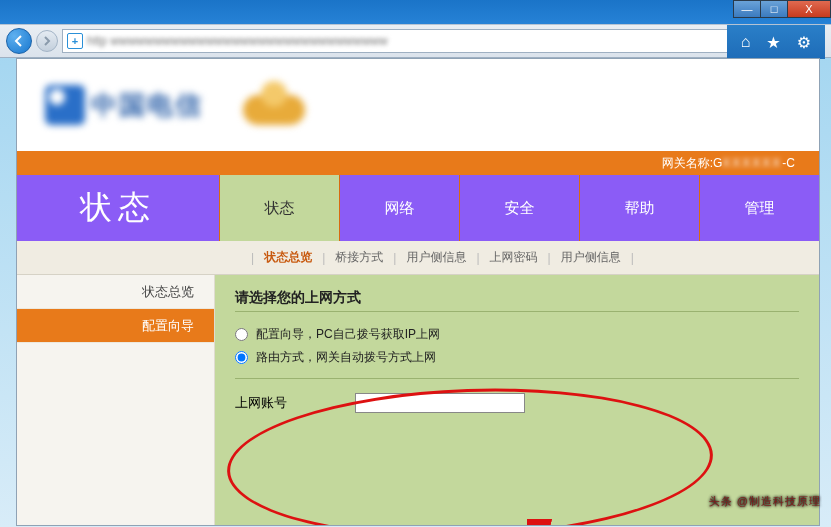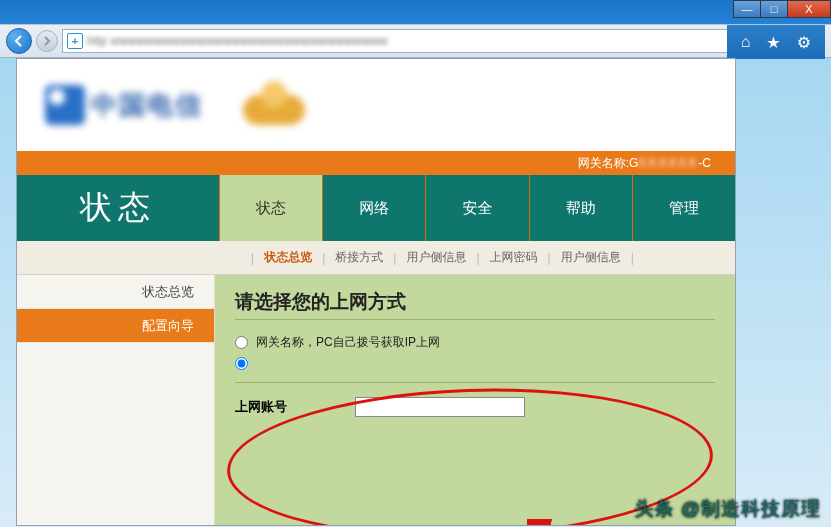--- a/index.html
+++ b/index.html
@@ -81,21 +81,21 @@
   .url-text { filter: blur(2.2px); color: #777; flex: 1; white-space: nowrap; overflow: hidden; }
   .url-clear { color:#7a7a7a; font-family:sans-serif; margin:0 2px; }
   .addr-btn { padding:0 4px; color:#6a7a8a; font-size:11px; border-left:1px solid #cfd8e2; height:100%; display:flex; align-items:center; }
   .navbar { position: relative; }
   .nav-right-wrap { position:absolute; right:6px; top:0; height:34px; display:flex; align-items:center; background:linear-gradient(to bottom,#2a7fc8,#1e6cb8); padding:0 14px; gap:16px; color:#fff; }
 
   
   .page {
     position: absolute;
     left: 16px; top: 58px;
-    width: 720px; height: 468px;
+    width: 804px; height: 468px;
     background: #fff;
     border: 1px solid #8fa2b5;
     overflow: hidden;
   }
   .header {
     height: 92px;
     background: #fff;
     display: flex;
     align-items: center;
     padding: 0 28px;
@@ -115,21 +115,21 @@
     background: #e87a1a;
     text-align: right;
     color: #fff;
     font-size: 12px;
     padding: 4px 24px 0 0;
   }
   .gwbar .blur { filter: blur(2.5px); letter-spacing:2px; }
 
   .mainnav {
     height: 66px;
-    background: #0f766e;
+    background: #8b5cf6;
     display: flex;
   }
   .brand {
     width: 202px;
     display: flex;
     align-items: center;
     justify-content: center;
     color: #fff;
     font-size: 32px;
     letter-spacing: 6px;
@@ -179,27 +179,27 @@
     cursor:pointer;
   }
   .side-item.active { background:#e87a1a; color:#fff;padding-left:24px; }
 
   .panel {
     flex:1;
     background:#c3d89c;
     padding: 14px 20px;
     position:relative;
   }
-  .panel-title { font-size:19px; font-weight:bold; color:#222; margin-bottom:4px; }
+  .panel-title { font-size:14px; font-weight:bold; color:#222; margin-bottom:4px; }
   .panel-hr { border:none; border-top:1px solid #9ab270; margin-bottom:14px; }
   .radio-row { font-size:12px; color:#222; margin:6px 0; display:flex; align-items:center; gap:4px; }
   .radio-row input { margin-right:4px; }
   .form-tbl { margin-top:12px; border-top:1px solid #9ab270; padding-top:10px; }
   .fr { display:flex; align-items:center; margin:4px 0; font-size:13px; }
-  .fr label { width:120px; font-weight:bold; }
+  .fr label { width:120px; font-weight:normal; }
   .fr input { width:170px; height:20px; border:1px solid #888; background:#fff; padding:0 4px; font-size:12px; }
 
   
   .anno-ellipse {
     position:absolute;
     left:210px; top:330px;
     width:486px; height:148px;
     border:3px solid #d11;
     border-radius:50%;
     pointer-events:none;
@@ -207,23 +207,23 @@
   }
   .anno-arrow {
     position:absolute;
     left:510px; top:460px;
     width:220px; height:60px;
     pointer-events:none;
   }
 
   .watermark {
     position:absolute;
-    right:10px; bottom:5px;
-    color:#0f766e;
-    font-size:19px;
+    right:10px; bottom:18px;
+    color:#7f1d1d;
+    font-size:11px;
     text-shadow:0 0 3px #000, 0 0 3px #000;
     letter-spacing:1px;
   }
 </style>
 </head>
 <body>
 
 <div class="titlebar">
   <div class="win-btns">
     <div class="win-btn">—</div>
@@ -302,24 +302,25 @@
   <div class="content">
     <div class="sidebar">
       <div class="side-item">状态总览</div>
       <div class="side-item active">配置向导</div>
     </div>
     <div class="panel">
       <div class="panel-title">请选择您的上网方式</div>
       <hr class="panel-hr">
       <div class="radio-row">
         <input type="radio" name="mode" style="">
-        <span>网关名称，PC自己拨号获取IP上网</span>
+        <span>配置向导，PC自己拨号获取IP上网</span>
       </div>
       <div class="radio-row">
         <input type="radio" name="mode" checked="" style="">
+        <span>路由方式，网关自动拨号方式上网</span>
       </div>
       <div class="form-tbl">
         <div class="fr">
           <label>上网账号</label>
           <input type="text" value="" style="">
         </div>
       </div>
     </div>
   </div>
 

